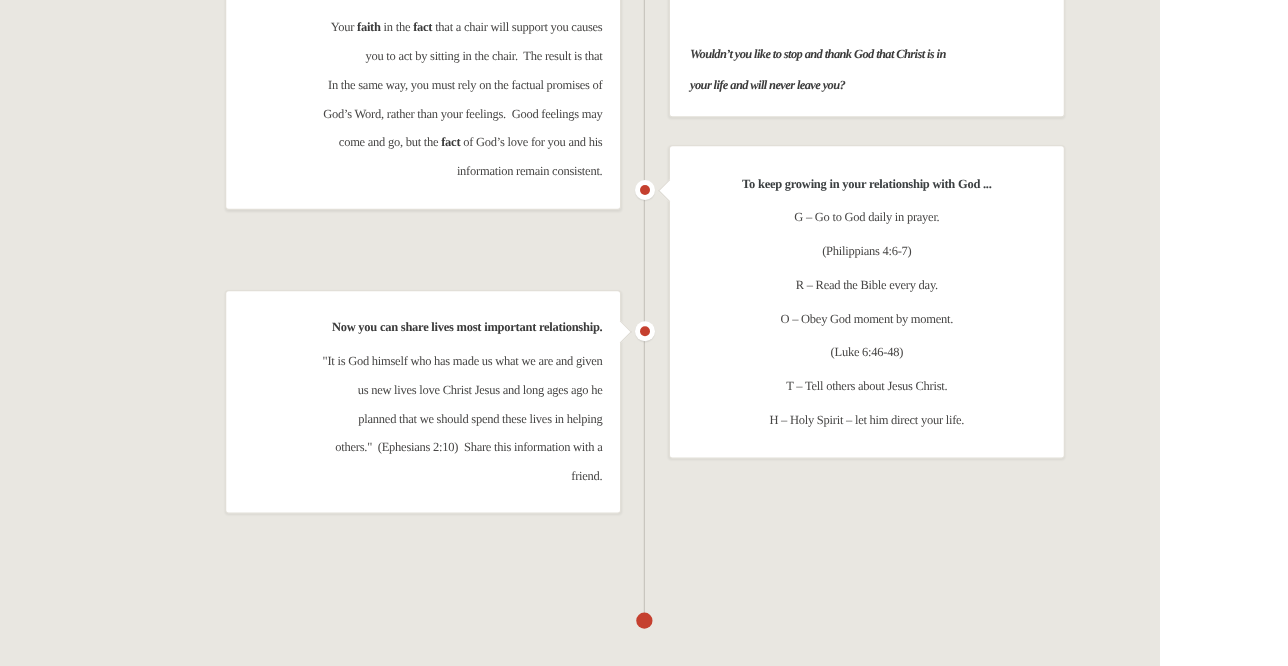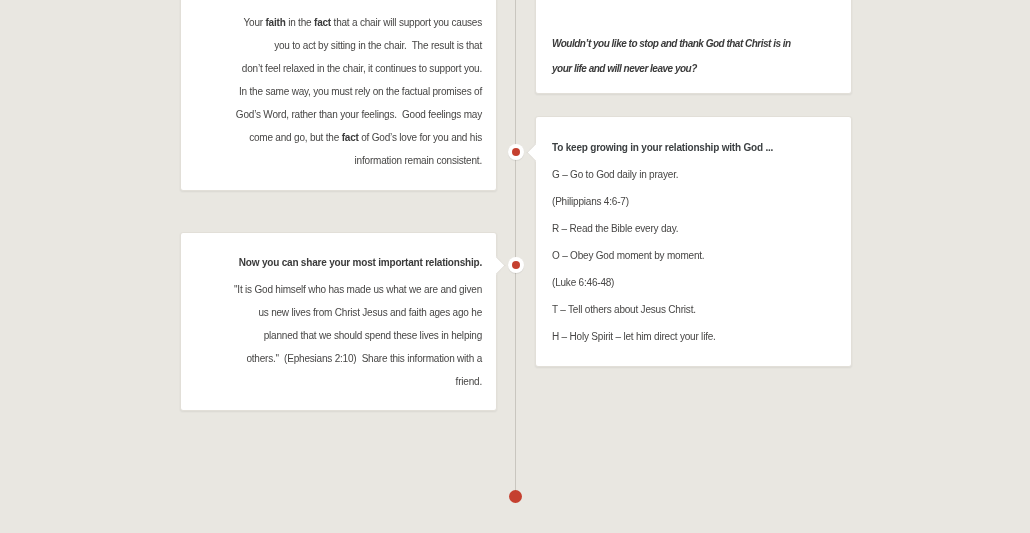--- a/index.html
+++ b/index.html
@@ -1,22 +1,22 @@
 <!DOCTYPE html>
 <html><head>
 <meta charset="utf-8">
 <style>
   html, body { margin: 0; padding: 0; }
   .canvas {
     position: relative;
-    width: 1030px;
+    width: 928px;
     height: 533px;
     background: #e9e7e1;
     overflow: hidden;
-    font-family: Liberation Sans, sans-serif;
+    font-family: Liberation Serif, serif;
     color: #474645;
   }
 
   
   .vline {
     position: absolute;
     left: 515px;
     top: 0;
     width: 1px;
     height: 494px;
@@ -89,21 +89,21 @@
     text-align: left;
     line-height: 25px;
     font-weight: bold;
     font-style: italic;
     color: #3b3b3b;
     letter-spacing: -0.5px;
   }
   .card-r2 {
     left: 535px; top: 116px;
     padding: 17px 16px 16px;
-    text-align: left;
+    text-align: center;
     line-height: 27px;
   }
   .card-r2 .card-title {
     font-weight: bold;
     color: #3b3f41;
     white-space: pre;
   }
 
   
   .arrow {
@@ -130,34 +130,33 @@
 <body>
 
 <div class="canvas">
 
   <div class="vline"></div>
 
   <div class="card card-l1">
     <div class="card-body">
         <div class="tl-line"><span>Your </span><b>faith</b><span> in the </span><b>fact</b><span> that a chair will support you causes</span></div>
         <div class="tl-line"><span>you to act by sitting in the chair.  The result is that</span></div>
-        <div class="tl-line"><span>don’t feel relaxed in the chair, it continues to support you.</span></div>
         <div class="tl-line"><span>In the same way, you must rely on the factual promises of</span></div>
         <div class="tl-line"><span>God’s Word, rather than your feelings.  Good feelings may</span></div>
         <div class="tl-line"><span>come and go, but the </span><b>fact</b><span> of God’s love for you and his</span></div>
         <div class="tl-line"><span>information remain consistent.</span></div>
       </div>
   </div>
 
   <div class="card card-l2">
     <span class="arrow arrow-right"></span>
-    <div class="card-title">Now you can share your most important relationship.</div>
+    <div class="card-title">Now you can share lives most important relationship.</div>
     <div class="card-body">
         <div class="tl-line"><span>"It is God himself who has made us what we are and given</span></div>
-        <div class="tl-line"><span>us new lives from Christ Jesus and faith ages ago he</span></div>
+        <div class="tl-line"><span>us new lives love Christ Jesus and long ages ago he</span></div>
         <div class="tl-line"><span>planned that we should spend these lives in helping</span></div>
         <div class="tl-line"><span>others."  (Ephesians 2:10)  Share this information with a</span></div>
         <div class="tl-line"><span>friend.</span></div>
       </div>
   </div>
 
   <div class="card card-r1">
     <div class="card-body">
         <div class="tl-line"><span>Wouldn’t you like to stop and thank God that Christ is in</span></div>
         <div class="tl-line"><span>your life and will never leave you?</span></div>

